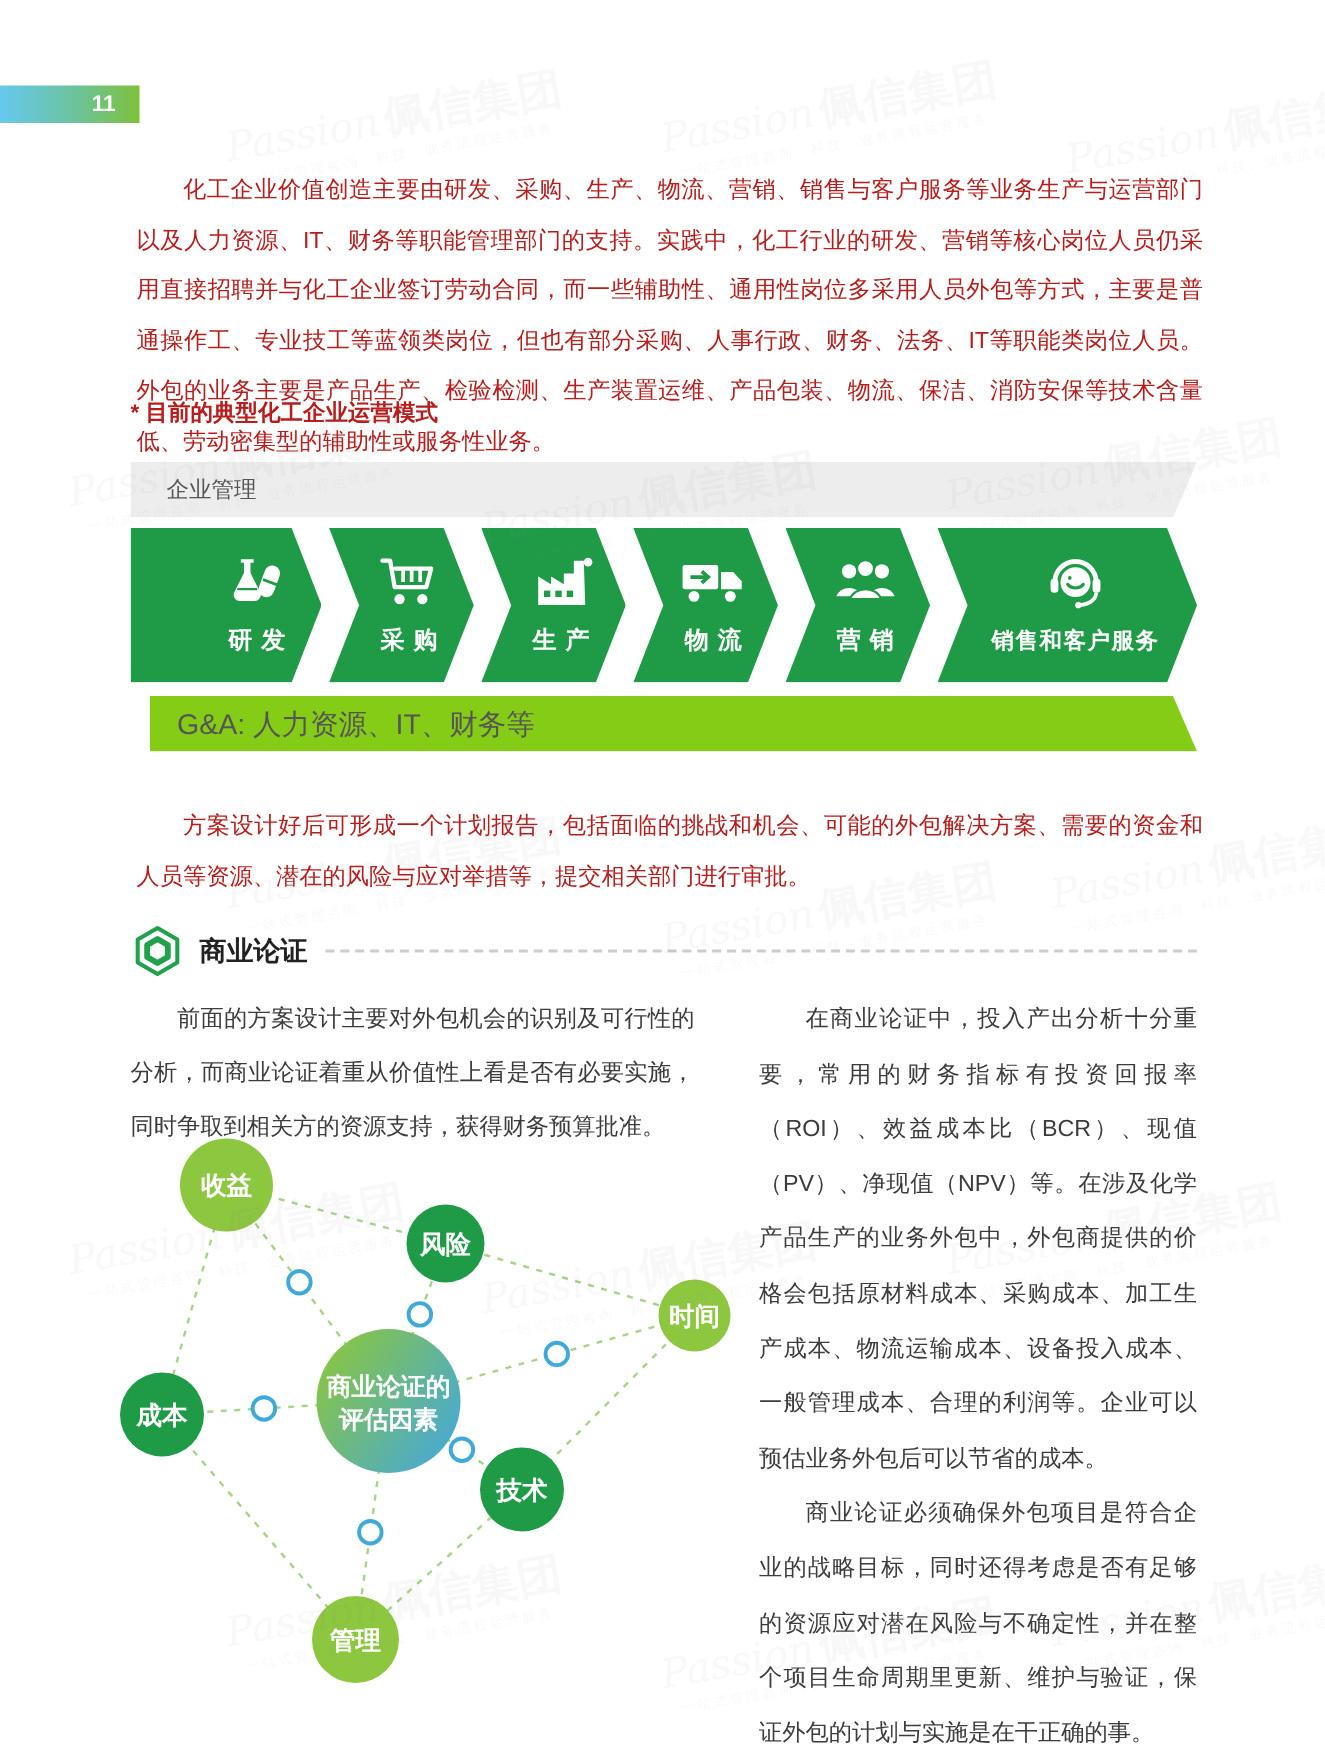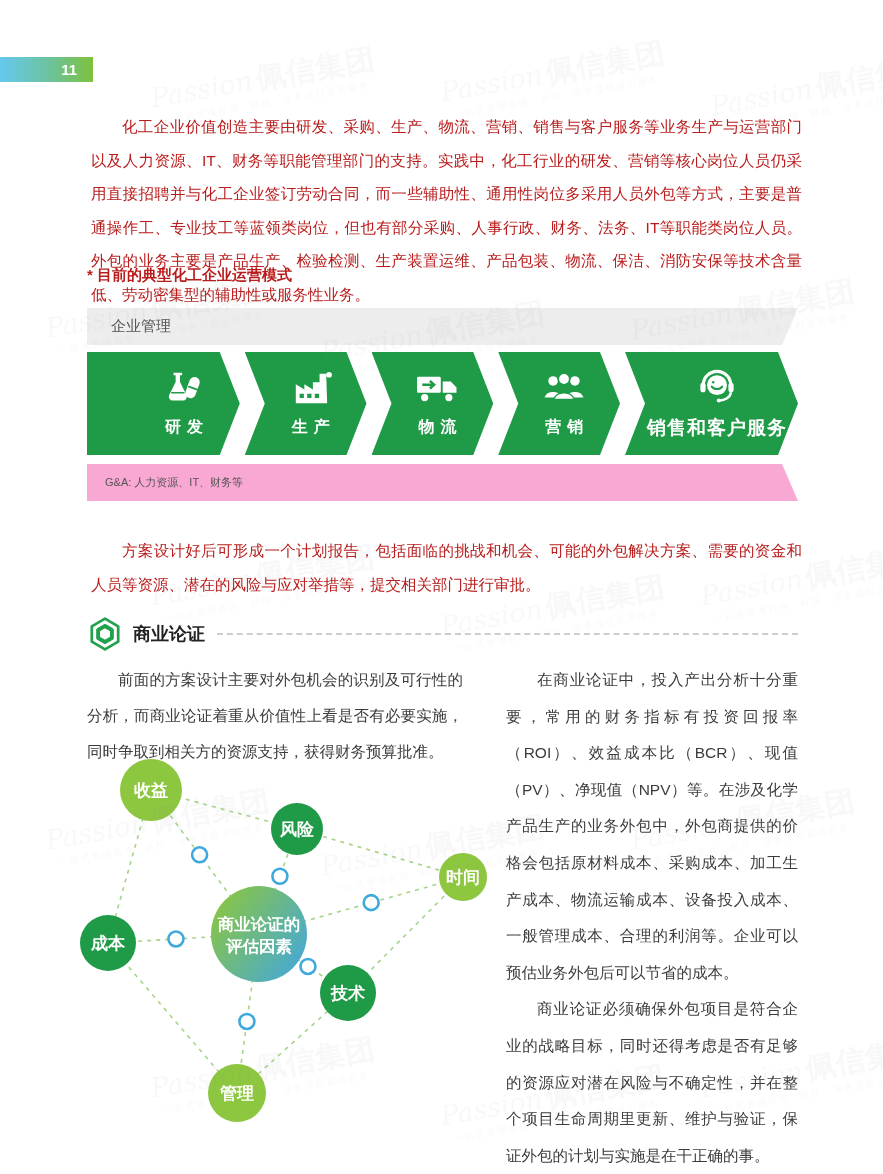--- a/index.html
+++ b/index.html
@@ -41,26 +41,26 @@
   .chev{
     background:#1f9b47;color:#fff;flex:1 1 106px;
     display:flex;flex-direction:column;align-items:center;justify-content:center;
   }
   .chev.first{clip-path:polygon(0 0,calc(100% - 20px) 0,100% 50%,calc(100% - 20px) 100%,0 100%);padding-left:41px;}
   .chev.mid{clip-path:polygon(0 0,calc(100% - 20px) 0,100% 50%,calc(100% - 20px) 100%,0 100%,20px 50%);padding-left:10px;}
   .chev.last{flex:0 0 163px;}
   .chev-icon{height:40px;display:flex;align-items:center;}
   .chev-icon svg{width:46px;height:38px;display:block;}
   .chev-label{margin-top:8px;font-weight:bold;font-size:16px;letter-spacing:6px;text-indent:6px;white-space:nowrap;}
-  .chev.last .chev-label{letter-spacing:1px;text-indent:1px;font-size:19px;}
+  .chev.last .chev-label{letter-spacing:1px;text-indent:1px;font-size:15px;}
   .flow-bottombar{
-    margin-top:9px;height:37px;background:#f9a8d4;
+    margin-top:9px;height:37px;background:#84cc16;
     clip-path:polygon(0 0,calc(100% - 16px) 0,100% 100%,0 100%);
     display:flex;align-items:center;padding-left:18px;
-    color:#555;font-size:11px;box-sizing:border-box;
+    color:#555;font-size:19px;box-sizing:border-box;margin-left:13px;
   }
   
   .section-header{
     position:absolute;left:87px;top:616px;width:711px;
     display:flex;align-items:center;text-align:right;
   }
   .hex-icon{width:36px;height:36px;flex:0 0 36px;}
   .section-title{font-size:18px;font-weight:bold;color:#222;margin-left:10px;white-space:nowrap;}
   .dashes{flex:1;border-top:2px dashed #cdcdcd;margin-left:12px;height:0;}
   
@@ -111,20 +111,31 @@
             <svg viewBox="0 0 48 40">
               <g fill="#fff">
                 <path d="M13 3h9v2.4h-2.2v7.2l6.8 13.6a4.2 4.2 0 0 1-3.8 6H12.2a4.2 4.2 0 0 1-3.8-6l6.8-13.6V5.4H13z"></path>
                 <rect x="27.5" y="7" width="11" height="23" rx="5.5" transform="rotate(20 33 18.5)"></rect>
               </g>
               <path d="M28.5 17.2l10 3.8" stroke="#1f9b47" stroke-width="2"></path>
               <path d="M10.5 24h14" stroke="#1f9b47" stroke-width="1.6"></path>
             </svg>
           </span>
           <span class="chev-label">研发</span>
+        </div>
+        <div class="chev mid">
+          <span class="chev-icon">
+            <svg viewBox="0 0 48 40" fill="#fff">
+              <path d="M5 4h5.4l3.2 18.5h22.2l3.4-13H14" fill="none" stroke="#fff" stroke-width="3" stroke-linecap="round" stroke-linejoin="round"></path>
+              <circle cx="17" cy="31" r="3.6"></circle>
+              <circle cx="33" cy="31" r="3.6"></circle>
+              <path d="M19.5 9.5v9.5M25.5 9.5v9.5M31.5 9.5v9.5" stroke="#fff" stroke-width="2.6"></path>
+            </svg>
+          </span>
+          <span class="chev-label">采购</span>
         </div>
         <div class="chev mid">
           <span class="chev-icon">
             <svg viewBox="0 0 48 40">
               <path fill="#fff" d="M8 35V15l9 5.5V15l9 5.5V13h7V4h7l1 31z"></path>
               <g fill="#1f9b47">
                 <rect x="12" y="25" width="4.5" height="4.5"></rect>
                 <rect x="20" y="25" width="4.5" height="4.5"></rect>
                 <rect x="28" y="25" width="4.5" height="4.5"></rect>
               </g>

